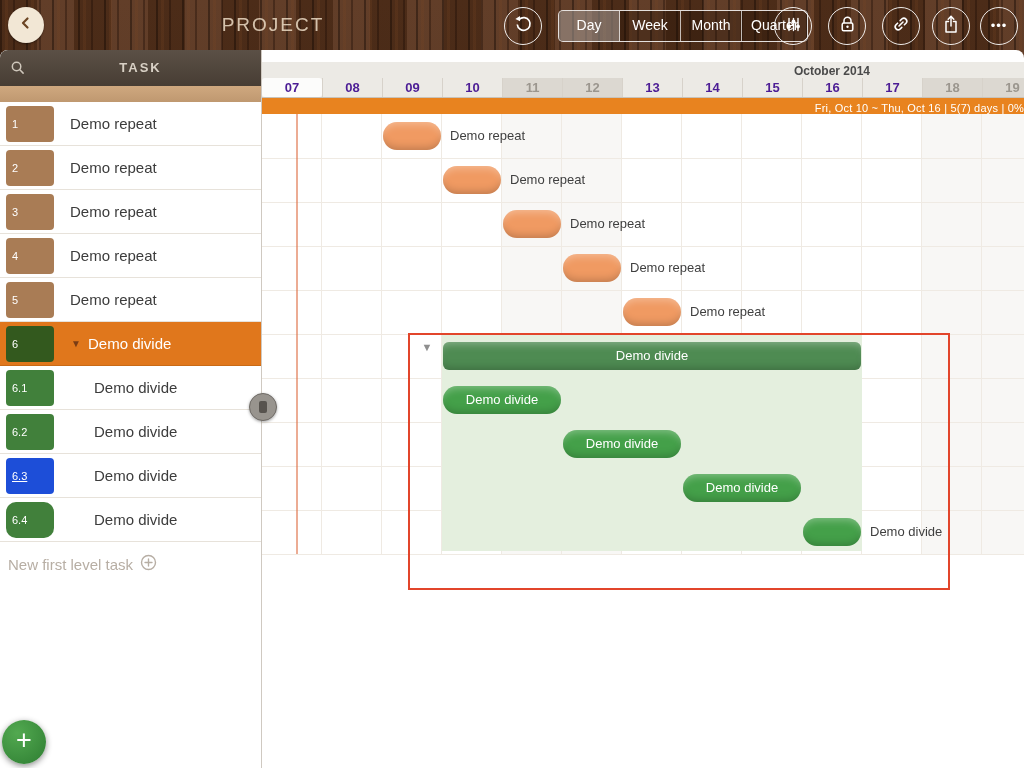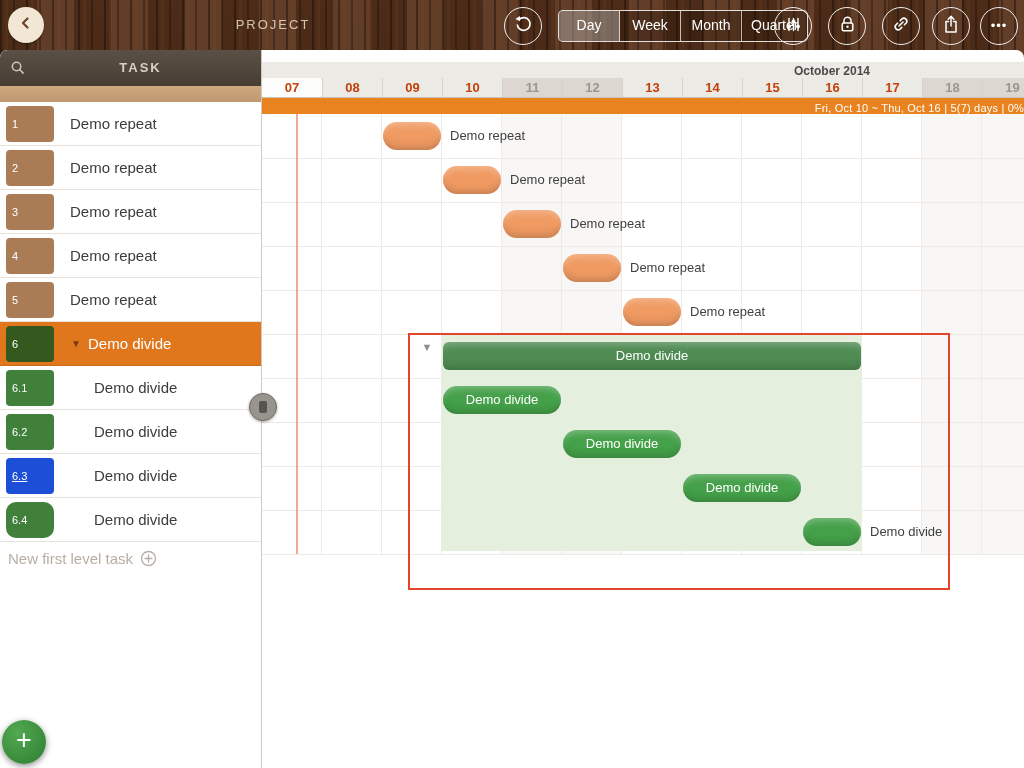--- a/index.html
+++ b/index.html
@@ -11,21 +11,21 @@
       repeating-linear-gradient(90deg, rgba(0,0,0,.16) 0 37px, rgba(255,255,255,.05) 37px 74px),
       linear-gradient(#5a341d,#47280f);
   }
   
   .toolbar{position:absolute;top:0;left:0;right:0;height:50px;}
   .circle-btn{position:absolute;top:7px;width:36px;height:36px;border-radius:50%;
     display:flex;align-items:center;justify-content:center;cursor:pointer;}
   .circle-btn.outline{border:1.5px solid rgba(255,255,255,.9);}
   .back-btn{left:8px;background:#f2e7d5;box-shadow:0 1px 2px rgba(0,0,0,.4);}
   .toolbar-title{position:absolute;left:273px;top:0;transform:translateX(-50%);line-height:50px;
-    color:rgba(236,220,198,.85);font-size:13px;letter-spacing:2px;}
+    color:rgba(236,220,198,.85);font-size:19px;letter-spacing:2px;}
   .undo-btn{left:504px;}
   .segmented{position:absolute;left:558px;top:10px;height:30px;display:flex;border:1px solid rgba(255,255,255,.85);
     border-radius:5px;overflow:hidden;background:rgba(30,15,5,.28);}
   .segment{min-width:42px;padding:0 9px;text-align:center;line-height:28px;font-size:14px;color:#fff;
     border-right:1px solid rgba(255,255,255,.7);}
   .segment:last-child{border-right:none;}
   .segment.active{background:rgba(255,255,255,.32);}
   .adjust-btn{left:774px;}
   .lock-btn{left:828px;}
   .link-btn{left:882px;}
@@ -44,37 +44,37 @@
   .task-row{position:relative;height:44px;background:#fff;border-bottom:1px solid #e7e2da;box-sizing:border-box;cursor:pointer;}
   .task-row.selected{background:var(--accent);border-bottom-color:#c96a15;}
   .task-badge{position:absolute;left:6px;top:4px;width:48px;height:36px;border-radius:4px;color:#fff;
     font-size:11px;line-height:36px;padding-left:6px;box-sizing:border-box;}
   .task-label{position:absolute;top:0;line-height:43px;font-size:15px;color:#3c3c3c;white-space:nowrap;}
   .task-label.lvl1{left:70px;}
   .task-label.lvl2{left:94px;}
   .task-label.after-tri{left:88px;}
   .task-row.selected .task-label{color:#fff;}
   .row-triangle{position:absolute;left:71px;top:0;line-height:43px;font-size:10px;color:#7a3c14;cursor:pointer;}
-  .new-task{position:relative;height:28px;margin-top:8px;padding-left:8px;display:flex;align-items:flex-start;gap:7px;
+  .new-task{position:relative;height:28px;margin-top:8px;padding-left:8px;display:flex;align-items:center;gap:7px;
     color:#b7aea4;font-size:15px;cursor:pointer;}
   .fab{position:absolute;left:2px;bottom:4px;width:44px;height:44px;border-radius:50%;
     background:radial-gradient(circle at 35% 30%, #52a950, #2e7d32);box-shadow:0 2px 6px rgba(0,0,0,.45);
     display:flex;align-items:center;justify-content:center;cursor:pointer;}
   .fab span{color:#fff;font-size:27px;line-height:27px;margin-top:-3px;}
   
   .splitter{position:absolute;left:249px;top:343px;width:26px;height:26px;border-radius:50%;background:#98948e;
     border:1px solid #6f6b66;box-shadow:0 1px 3px rgba(0,0,0,.35);display:flex;align-items:center;justify-content:center;
     z-index:30;cursor:col-resize;}
   .grip{width:8px;height:12px;border-radius:2px;background:#57534e;}
   
   .gantt{position:absolute;left:262px;top:0;right:0;bottom:0;background:#fff;overflow:hidden;margin-top:12px;}
   .timeline-header{position:relative;height:36px;background:#eceae5;border-bottom:1px solid #c8c3bb;box-sizing:border-box;}
   .month-label{position:absolute;top:2px;left:570px;transform:translateX(-50%);font-size:12px;font-weight:bold;color:#4a4a4a;}
   .days-row{position:absolute;bottom:0;left:0;height:19px;display:flex;}
-  .day-cell{width:60px;box-sizing:border-box;text-align:center;font-size:13px;font-weight:bold;color:#c2410c;
+  .day-cell{width:60px;box-sizing:border-box;text-align:center;font-size:13px;font-weight:bold;color:#4c1d95;
     line-height:19px;border-left:1px solid #d7d2ca;cursor:pointer;}
   .day-cell:first-child{border-left:none;}
   .day-cell.weekend{background:#dcd8d1;color:#9b968e;}
   .day-cell.today{background:#fcfcfb;border-radius:3px;}
   .info-bar{height:16px;background:var(--infobar);text-align:right;}
   .info-bar span{font-size:11px;color:#fff;line-height:16px;letter-spacing:.2px;}
   .chart{position:relative;height:666px;background:#fff;overflow:hidden;}
   .chart-col{position:absolute;top:0;width:60px;height:440px;border-right:1px solid #efeae3;box-sizing:border-box;z-index:0;}
   .chart-col.weekend{background:rgba(140,120,90,.06);}
   .row-line{position:absolute;left:0;width:780px;height:1px;background:#efeae3;z-index:0;}

